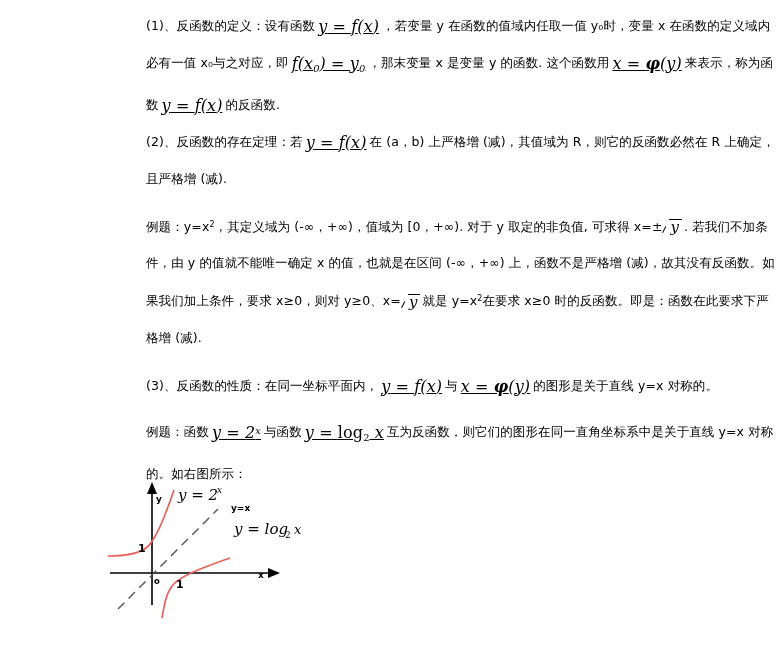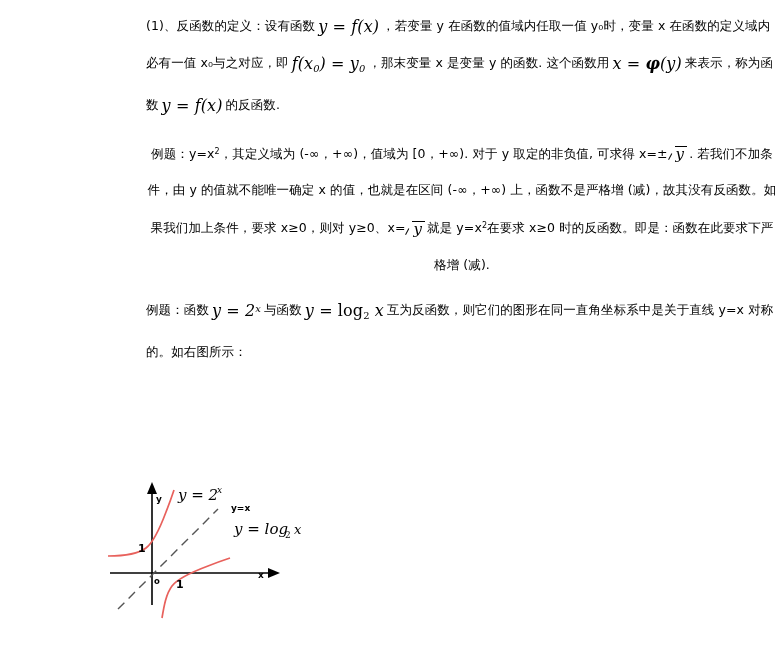--- a/index.html
+++ b/index.html
@@ -45,20 +45,21 @@
   }
 
   
   .math {
     font-family: "DejaVu Serif", "Liberation Serif", serif;
     font-style: italic;
     font-size: 16px;
     vertical-align: -2px;
     padding: 0 3px;
     white-space: nowrap;
+    text-decoration: underline;
   }
   .math .up {
     font-style: normal;
   }
   .math sub {
     font-size: 0.62em;
     font-style: italic;
     vertical-align: -0.28em;
   }
   .math sup {
@@ -132,26 +133,32 @@
 
 <div id="page">
 
   <div class="doc-body">
 
     <div class="para indent">
       <span>(1)、</span><span>反函数的定义：</span><span>设有函数</span><span class="math">y<span class="up"> = </span>f<span class="paren">(</span>x<span class="paren">)</span></span><span>，若变量 y 在函数的值域内任取一值 y₀时，变量 x 在函数的定义域内必有一值 x₀与之对应，即</span><span class="math">f<span class="paren">(</span>x<sub>0</sub><span class="paren">)</span><span class="up"> = </span>y<sub>0</sub></span><span>，那末变量 x 是变量 y 的函数. 这个函数用</span><span class="math">x<span class="up"> = </span><span class="phi">φ</span><span class="paren">(</span>y<span class="paren">)</span></span><span>来表示，称为函数</span><span class="math">y<span class="up"> = </span>f<span class="paren">(</span>x<span class="paren">)</span></span><span>的反函数.</span>
     </div>
 
 
-
-
-    <div class="para indent" style="padding-top:10px;text-align:center;">
+    <div class="para indent">
+      <span>(2)、</span><span>反函数的存在定理：</span><span>若</span><span class="math">y<span class="up"> = </span>f<span class="paren">(</span>x<span class="paren">)</span></span><span>在 (a，b) 上严格增 (减)，其值域为 R，则它的反函数必然在 R 上确定，且严格增 (减).</span>
+    </div>
+
+
+    <div class="para indent" style="padding-top:10px;">
       <span>例题：</span><span>y=x</span><span class="sup-sm">2</span><span>，其定义域为 (-∞，+∞)，值域为 [0，+∞). 对于 y 取定的非负值, 可求得 x=±</span><span class="sqrt"><span class="tick"></span><span class="radicand">y</span></span><span>. 若我们不加条件，由 y 的值就不能唯一确定 x 的值，也就是在区间 (-∞，+∞) 上，函数不是严格增 (减)，故其没有反函数。如果我们加上条件，要求 x≥0，则对 y≥0、x=</span><span class="sqrt"><span class="tick"></span><span class="radicand">y</span></span><span>就是 y=x</span><span class="sup-sm">2</span><span>在要求 x≥0 时的反函数。即是：函数在此要求下严格增 (减).</span>
     </div>
 
+    <div class="para indent" style="padding-top:12px;">
+      <span>(3)、</span><span>反函数的性质：</span><span>在同一坐标平面内，</span><span class="math">y<span class="up"> = </span>f<span class="paren">(</span>x<span class="paren">)</span></span><span>与</span><span class="math">x<span class="up"> = </span><span class="phi">φ</span><span class="paren">(</span>y<span class="paren">)</span></span><span>的图形是关于直线 y=x 对称的。</span>
+    </div>
 
     <div class="para indent" style="padding-top:8px;">
       <span>例题：</span><span>函数</span><span class="math">y<span class="up"> = </span>2<sup>x</sup></span><span>与函数</span><span class="math">y<span class="up"> = </span><span class="up">log</span><sub class="up">2</sub> x</span><span>互为反函数，则它们的图形在同一直角坐标系中是关于直线 y=x 对称的。如右图所示：</span>
     </div>
 
   </div>
 
   <div class="figure">
     <svg width="300" height="150" viewBox="0 0 300 150">
 

